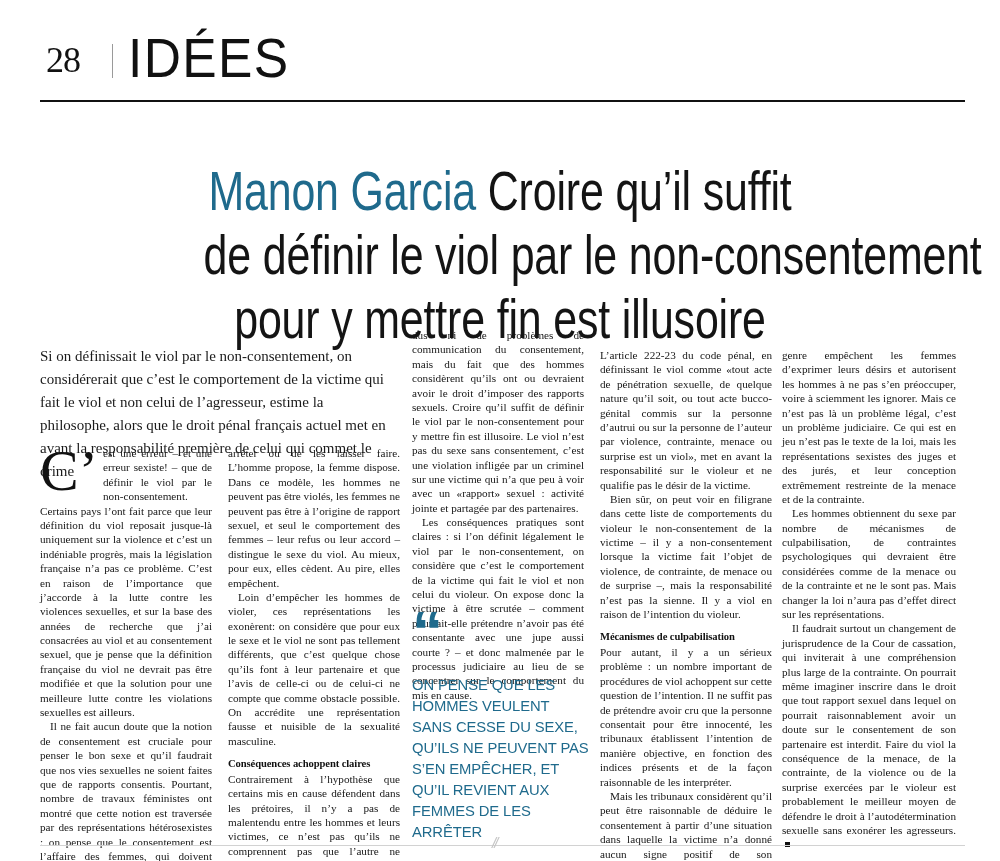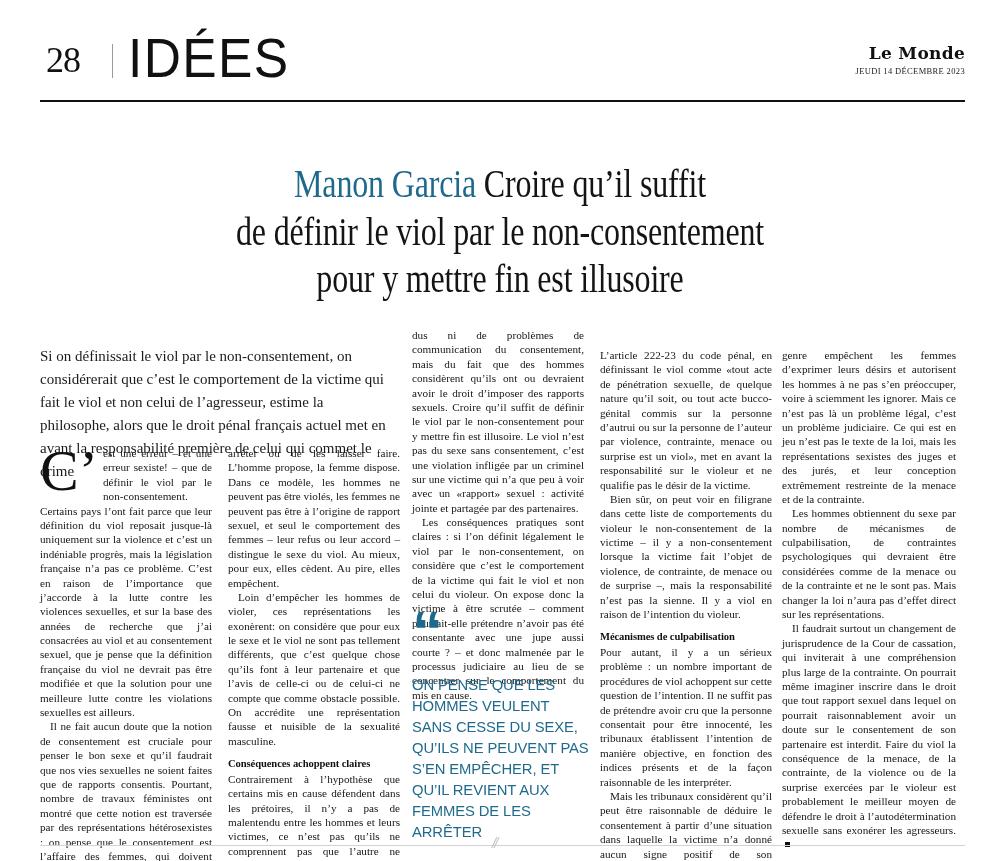--- a/index.html
+++ b/index.html
@@ -86,23 +86,23 @@
     height: 2px;
     background: #111;
   }
 
   
   .headline {
     position: absolute;
     left: 120px; top: 160px;
     width: 760px;
     text-align: center;
-    font-family: Liberation Serif, serif;
+    font-family: Liberation Sans, sans-serif;
     font-weight: 400;
-    font-size: 41px;
+    font-size: 55px;
     line-height: 1.16;
     letter-spacing: -0.2px;
     color: #141414;
   }
   .headline .inner {
     display: block;
     transform: scaleX(0.78);
     transform-origin: center top;
     white-space: nowrap;
   }
@@ -240,24 +240,20 @@
 </style>
 </head>
 <body>
 
 <div class="page">
 
   <div class="masthead">
     <div class="folio-num">28</div>
     <div class="folio-rule"></div>
     <div class="section-title">IDÉES</div>
-    <div class="brand-block">
-      <div class="brand-name">Le Monde</div>
-      <div class="brand-date">JEUDI 14 DÉCEMBRE 2023</div>
-    </div>
   </div>
   <div class="header-rule"></div>
 
   <div class="headline">
     <span class="inner"><span class="kicker">Manon Garcia</span><span> Croire qu’il suffit</span></span>
     <span class="inner">de définir le viol par le non-consentement</span>
     <span class="inner">pour y mettre fin est illusoire</span>
   </div>
 
   <div class="standfirst">Si on définissait le viol par le non-consentement, on considérerait que c’est le comportement de la victime qui fait le viol et non celui de l’agresseur, estime la philosophe, alors que le droit pénal français actuel met en avant la responsabilité première de celui qui commet le crime</div>

